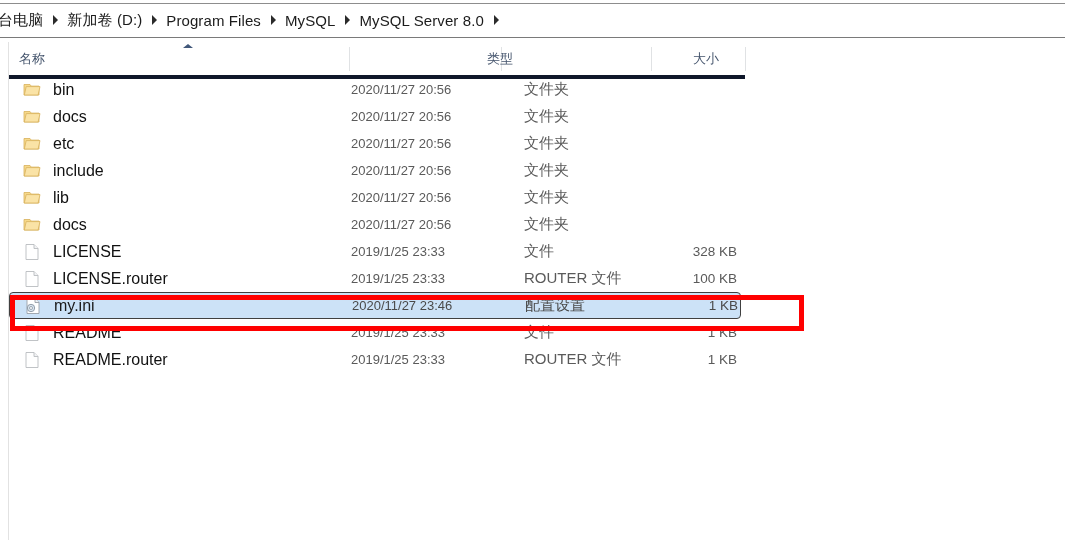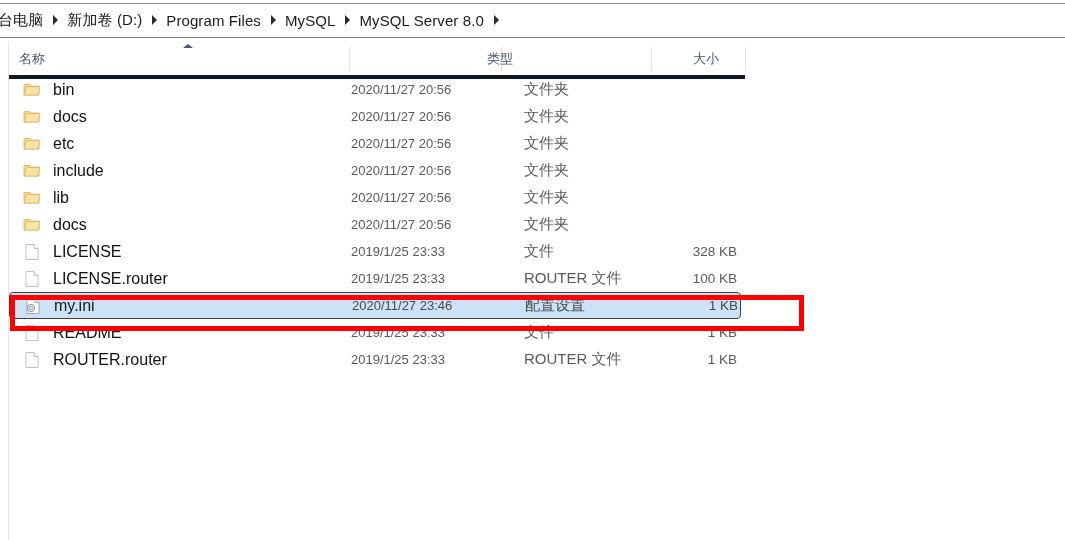--- a/index.html
+++ b/index.html
@@ -392,21 +392,21 @@
         <span class="cell-size">1 KB</span>
       </div>
 
       <div class="row">
         <span class="cell-icon">
           <svg width="18" height="18" viewBox="0 0 18 18">
               <path d="M3 1.5 h8 l4 4 V16.5 H3 Z" fill="#ffffff" stroke="#b9bcc0" stroke-width=".9"></path>
               <path d="M11 1.5 v4 h4" fill="#f2f3f5" stroke="#b9bcc0" stroke-width=".9"></path>
             </svg>
         </span>
-        <span class="cell-name">ROUTER.router</span>
+        <span class="cell-name">README.router</span>
         <span class="cell-date">2019/1/25 23:33</span>
         <span class="cell-type">ROUTER 文件</span>
         <span class="cell-size">1 KB</span>
       </div>
 
     </div>
   </div>
 
   <div class="annotation-box"></div>
 

